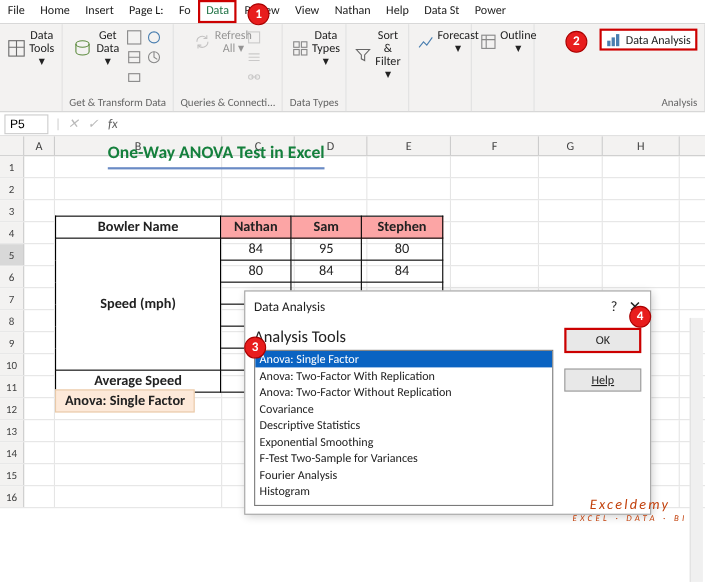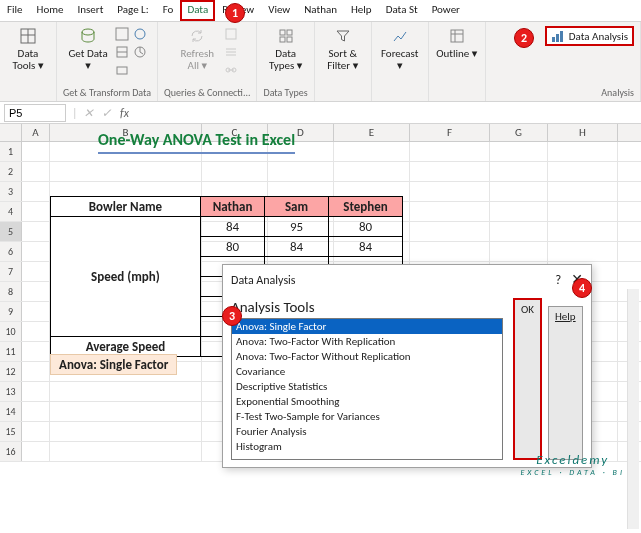--- a/index.html
+++ b/index.html
@@ -7,32 +7,32 @@
 
   
   .tabs { display: flex; border-bottom: 1px solid #d4d4d4; height: 22px; background: #fff; }
   .tab { padding: 3px 7px; font-size: 11px; color: #1a1a1a; cursor: pointer; }
   .tab.active { border: 2px solid #cc0000; background: #fff; padding: 1px 5px; font-weight: normal; color: #217346; }
 
   
   .ribbon { display: flex; height: 80px; border-bottom: 1px solid #d4d4d4; background: #f3f2f1; }
   .group { display: flex; flex-direction: column; align-items: center; border-right: 1px solid #e1e1e1; padding: 4px 6px 2px 6px; justify-content: space-between; }
   .group-items { display: flex; align-items: flex-start; gap: 4px; }
-  .big-btn { display: flex; flex-direction: column; align-items: center; width: 44px; font-size: 11px; text-align: center; line-height: 1.1; gap: 2px; cursor: pointer; }
+  .big-btn { display: flex; flex-direction: row; align-items: center; width: 44px; font-size: 11px; text-align: center; line-height: 1.1; gap: 2px; cursor: pointer; }
   .icon-box { width: 20px; height: 20px; display: flex; align-items: center; justify-content: center; }
   .small-icons { display: flex; flex-direction: column; gap: 2px; }
   .small-icons-row { display: flex; gap: 2px; }
   .s-icon { width: 16px; height: 16px; display: flex; align-items: center; justify-content: center; cursor: pointer; }
   .group-label { font-size: 10px; color: #666; margin-top: 2px; }
   .disabled { opacity: 0.45; text-align: center; }
   .data-analysis-btn { display: flex; align-items: center; gap: 4px; border: 2px solid #cc0000; padding: 1px 4px; font-size: 11px; cursor: pointer; background: #fff; }
 
   
   .namebar { display: flex; align-items: center; height: 22px; border-bottom: 1px solid #d4d4d4; }
-  .namebox { width: 62px; border: 1px solid #ccc; padding: 2px 4px; margin: 0 4px; font-size: 11px; background: #fff; }
+  .namebox { width: 40px; border: 1px solid #ccc; padding: 2px 4px; margin: 0 4px; font-size: 11px; background: #fff; }
   .fx-btn { width: 18px; text-align: center; font-style: italic; color: #666; cursor: pointer; }
   .fx-sep { color: #ccc; margin: 0 2px; }
   .formula-input { flex: 1; border: none; outline: none; padding: 2px 4px; font-size: 11px; }
 
   
   .sheet { position: relative; }
   .colheads { display: flex; height: 18px; background: #f3f2f1; border-bottom: 1px solid #ccc; }
   .corner { width: 22px; border-right: 1px solid #ccc; background: #f3f2f1; }
   .ch { border-right: 1px solid #ccc; text-align: center; font-size: 11px; color: #444; line-height: 18px; }
   .rows { position: relative; }
@@ -60,29 +60,29 @@
   .dlg-title .t { font-size: 12px; }
   .dlg-title .controls { display: flex; gap: 10px; align-items: center; }
   .dlg-help { font-size: 13px; cursor: pointer; }
   .dlg-close { font-size: 14px; cursor: pointer; }
   .dlg-body { display: flex; padding: 4px 8px 8px 8px; gap: 10px; }
   .tools-col { flex: 1; }
   .tools-label { font-size: 15px; margin-bottom: 2px; }
   .tools-list { border: 1px solid #7a7a7a; height: 142px; overflow-y: scroll; background: #fff; }
   .tool-item { padding: 1px 4px; font-size: 11px; cursor: pointer; white-space: nowrap; }
   .tool-item.sel { background: #0a63c2; color: #fff; }
-  .btn-col { display: flex; gap: 6px; width: 70px; }
+  .btn-col { display: flex; flex-direction: column; gap: 6px; width: 70px; }
   .dlg-btn { border: 1px solid #999; background: #e8e8e8; padding: 3px 6px; text-align: center; font-size: 11px; cursor: pointer; }
   .dlg-btn.ok { border: 2px solid #cc0000; }
   .dlg-btn.help { text-decoration: underline; margin-top: 8px; }
 
   
   .callout { position: absolute; width: 20px; height: 20px; border-radius: 50%; background: #e81d1d; color: #fff; font-weight: bold; font-size: 12px; display: flex; align-items: center; justify-content: center; z-index: 50; border: 1px solid #aa0000; }
 
-  .watermark { position: absolute; right: 16px; bottom: 56px; color: #0f766e; font-size: 13px; letter-spacing: 2px; font-style: italic; text-align: center; pointer-events: none; z-index: 1; }
+  .watermark { position: absolute; right: 16px; bottom: 56px; color: #c2410c; font-size: 13px; letter-spacing: 2px; font-style: italic; text-align: center; pointer-events: none; z-index: 1; }
   .watermark .s { font-size: 8px; letter-spacing: 3px; display: block; }
 
   .scroll-hint { position: absolute; right: 2px; bottom: 4px; width: 12px; height: 240px; background: #f0f0f0; border-left: 1px solid #e0e0e0; }
 </style>
 </head>
 <body>
 
 <div class="tabs">
   <div class="tab">File</div>
   <div class="tab">Home</div>

